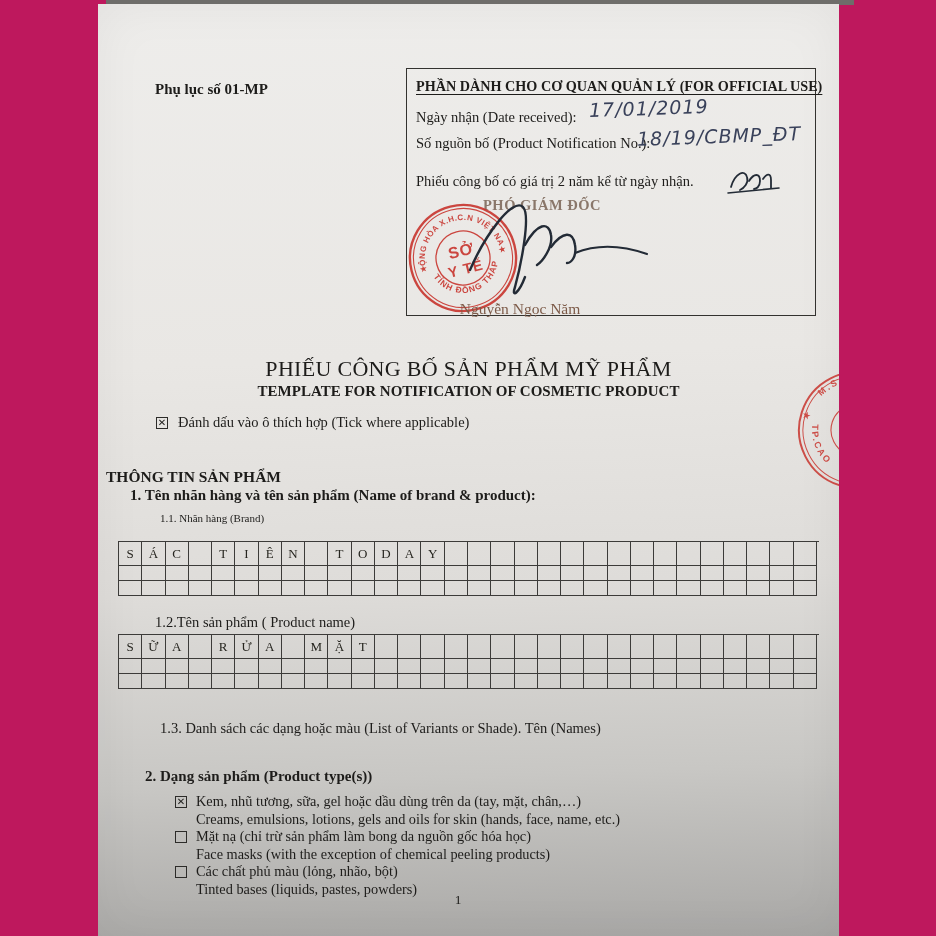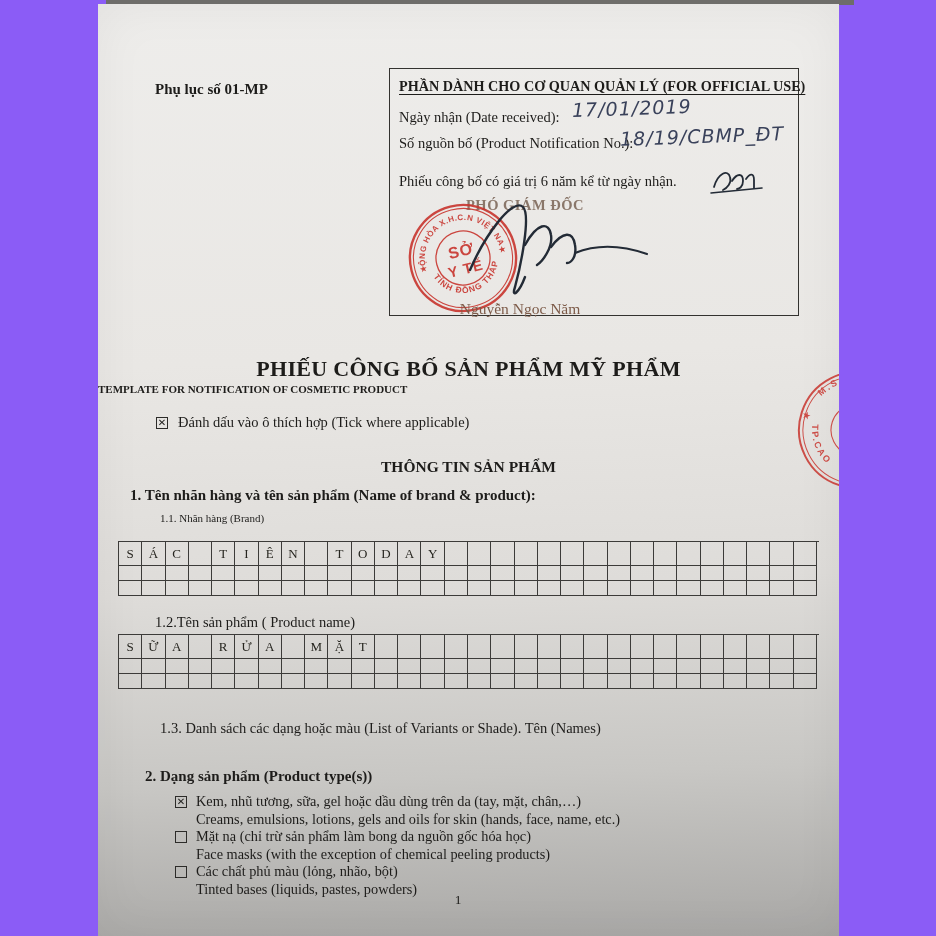--- a/index.html
+++ b/index.html
@@ -1,51 +1,51 @@
 <!DOCTYPE html>
 <html><head>
 <meta charset="utf-8">
 <style>
   html,body{margin:0;padding:0;background:#ffffff;}
-  .screen{position:relative;width:936px;height:936px;background:#8b5cf6;overflow:hidden;
+  .screen{position:relative;width:936px;height:936px;background:#be185d;overflow:hidden;
           font-family:"Liberation Serif","DejaVu Serif",serif;color:#1d1c1a;}
   .page{position:absolute;left:98px;top:4px;width:741px;height:932px;overflow:hidden;
         background:linear-gradient(178deg,#eeedeb 0%,#e9e7e4 38%,#dedcd9 62%,#c8c7c4 82%,#a9a8a6 100%);
         box-shadow:inset 0 0 50px rgba(0,0,0,.05);}
   .page-top-edge{position:absolute;left:106px;top:0;width:748px;height:5px;background:#6e6d6a;}
 
   .abs{position:absolute;}
   .b{font-weight:bold;}
 
   
-  .official-box{position:absolute;left:291px;top:64px;width:408px;height:246px;
+  .official-box{position:absolute;left:308px;top:64px;width:408px;height:246px;
                 border:1.6px solid #33322f;}
   .ob-title{position:absolute;left:9px;top:9px;font-size:14.2px;font-weight:bold;
             text-decoration:underline;text-underline-offset:3px;white-space:nowrap;}
   .ob-line{position:absolute;left:9px;font-size:14.5px;font-weight:normal;white-space:nowrap;}
   .hand{font-family:"DejaVu Sans",sans-serif;font-style:italic;color:#39415a;
         font-size:19px;letter-spacing:1px;white-space:nowrap;transform:rotate(-2deg);}
   .signer-title{position:absolute;left:60px;top:128px;width:150px;text-align:center;
                 font-size:14.5px;font-weight:bold;color:#8a776a;letter-spacing:.5px;}
   .signer-name{position:absolute;left:327px;top:296px;width:190px;text-align:center;
                font-size:15.5px;font-weight:normal;color:#7c5a48;}
 
   svg.stamp{position:absolute;left:303px;top:192px;width:124px;height:124px;}
   svg.corner-stamp{position:absolute;left:684px;top:351px;width:150px;height:150px;}
   svg.signature{position:absolute;left:347px;top:191px;width:212px;height:112px;}
   svg.initials{position:absolute;left:316px;top:96px;width:62px;height:32px;}
   svg.pen-slash{position:absolute;left:118px;top:4px;width:46px;height:34px;}
 
   
   .doc-title{position:absolute;left:0;top:352px;width:741px;text-align:center;
-             font-size:22px;font-weight:bold;letter-spacing:.3px;}
-  .doc-subtitle{position:absolute;left:0;top:379px;width:741px;
-                font-size:11px;font-weight:bold;}
+             font-size:22px;font-weight:normal;letter-spacing:.3px;}
+  .doc-subtitle{position:absolute;left:0;top:379px;width:741px;text-align:center;
+                font-size:15px;font-weight:bold;}
   .tick-note{position:absolute;left:58px;top:410px;font-size:14.5px;display:flex;align-items:center;}
-  .sec-title{position:absolute;left:0;top:454px;width:741px;text-align:center;font-size:15.5px;font-weight:bold;}
+  .sec-title{position:absolute;left:0;top:464px;width:741px;text-align:left;font-size:15.5px;font-weight:bold;padding-left:8px;}
   .sec-subtitle{position:absolute;left:0;top:457px;width:741px;text-align:center;font-size:14px;font-weight:bold;}
 
   .s1-heading{position:absolute;left:32px;top:483px;font-size:15px;font-weight:bold;}
   .s1-brand-label{position:absolute;left:62px;top:508px;font-size:11px;}
   .s1-product-label{position:absolute;left:57px;top:610px;font-size:14.5px;}
   .s1-variants-label{position:absolute;left:62px;top:716px;font-size:14.5px;}
   .s2-heading{position:absolute;left:32px;top:764px;font-size:15px;font-weight:bold;margin-left:15px;}
 
   
   .lgrid{position:absolute;left:20px;width:700px;border-top:1.4px solid #3c3b39;border-left:1.4px solid #3c3b39;}
@@ -87,21 +87,21 @@
   <div class="page">
 
     <div class="abs b" style="left:57px;top:77px;font-size:15px;">Phụ lục số 01-MP</div>
 
     <div class="official-box">
       <div class="ob-title">PHẦN DÀNH CHO CƠ QUAN QUẢN LÝ (FOR OFFICIAL USE)</div>
       <div class="ob-line" style="top:40px;">Ngày nhận (Date received):</div>
       <div class="hand abs" style="left:182px;top:28px;">17/01/2019</div>
       <div class="ob-line" style="top:66px;">Số nguồn bố (Product Notification No.):</div>
       <div class="hand abs" style="left:230px;top:56px;">18/19/CBMP_ĐT</div>
-      <div class="ob-line" style="top:104px;">Phiếu công bố có giá trị 6 năm kể từ ngày nhận.</div>
+      <div class="ob-line" style="top:104px;">Phiếu công bố có giá trị 2 năm kể từ ngày nhận.</div>
 
       <svg class="initials" viewBox="0 0 62 32">
         <path class="ink" d="M8,22 C12,8 22,4 24,12 C26,18 21,23 17,25" stroke-width="1.8"></path>
         <path class="ink" d="M26,16 C31,8 37,8 37,16 C37,22 33,24 31,24" stroke-width="1.8"></path>
         <path class="ink" d="M40,14 C44,8 48,8 48,15 L48,23" stroke-width="1.8"></path>
         <path class="ink" d="M5,28 L56,23" stroke-width="1.6"></path>
       </svg>
       <div class="signer-title">PHÓ GIÁM ĐỐC</div>
     </div>
 

